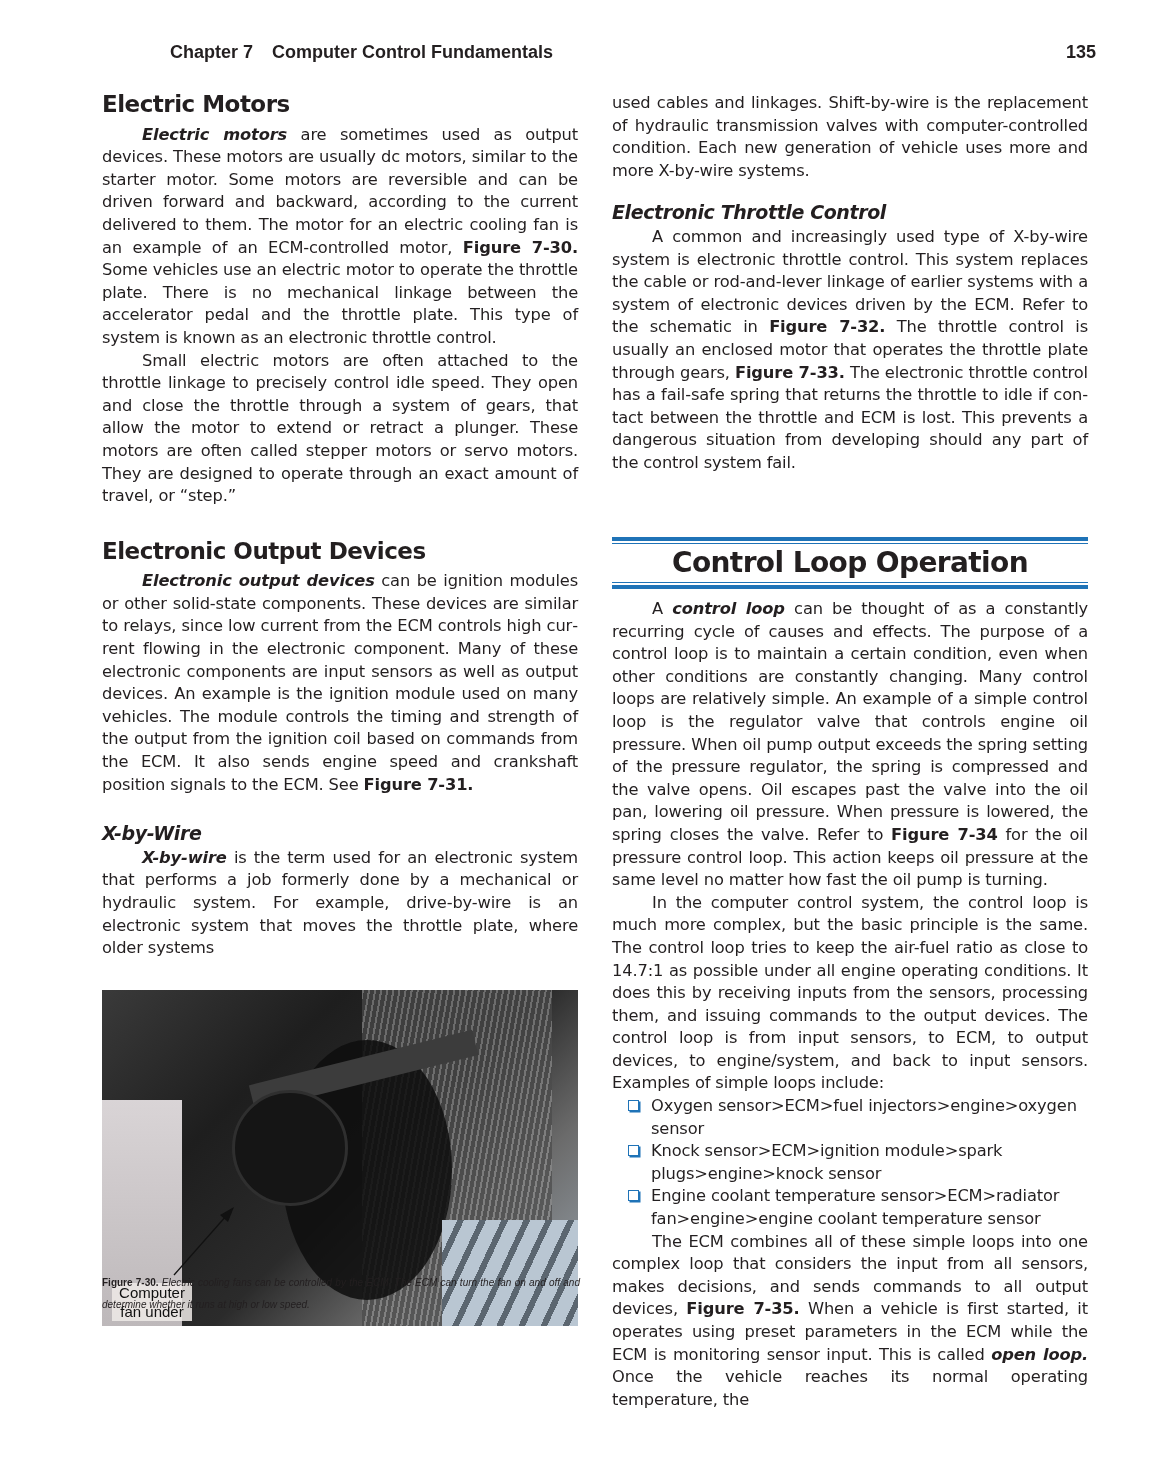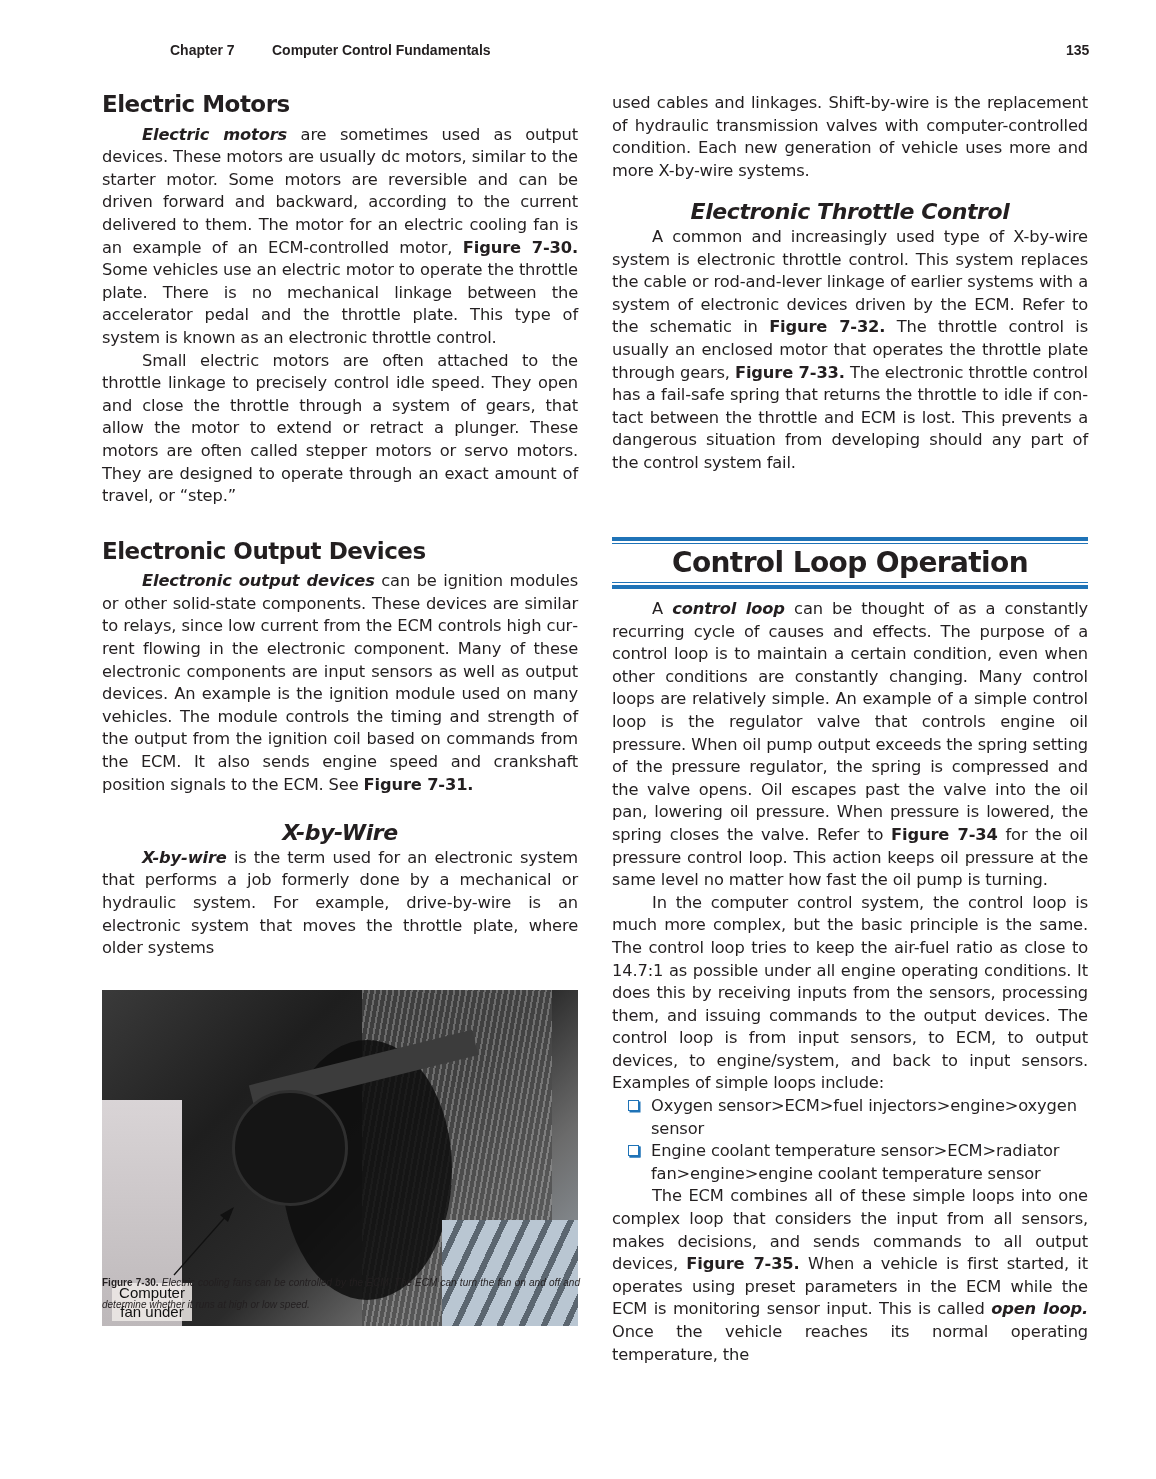--- a/index.html
+++ b/index.html
@@ -1,27 +1,27 @@
 <!DOCTYPE html>
 <html><head>
 <meta charset="utf-8">
 <style>
   html, body { margin:0; padding:0; background:#ffffff; }
   body { width:1156px; height:1479px; position:relative; overflow:hidden;
          font-family:"DejaVu Sans", sans-serif; color:#231f20; }
   .hdr { position:absolute; top:42px; font-family:"Liberation Sans", sans-serif;
-         font-weight:bold; font-size:14px; color:#231f20; }
+         font-weight:bold; font-size:18px; color:#231f20; }
   .col { position:absolute; font-size:16.3px; line-height:22.6px;
          text-align:justify; letter-spacing:-0.15px; }
   .col p { margin:0; text-indent:40px; }
   .col p.noindent { text-indent:0; }
   h2.sec { font-family:"DejaVu Sans", sans-serif; font-weight:bold; font-size:23px;
            margin:0; letter-spacing:-0.5px; }
   h3.sub { font-family:"DejaVu Sans", sans-serif; font-weight:bold; font-style:italic;
-           font-size:22px; text-align:center; margin:0; letter-spacing:-0.4px; }
+           font-size:19px; text-align:left; margin:0; letter-spacing:-0.4px; }
   b.fig { font-weight:bold; }
   .term { font-weight:bold; font-style:italic; }
   .banner { position:absolute; left:612px; width:476px; top:529px; height:55px;margin-top:8px; }
   .banner .line-top { position:absolute; top:0; left:0; right:0; height:4px; background:#1f73b7; }
   .banner .line-top2 { position:absolute; top:6px; left:0; right:0; height:1px; background:#1f73b7; }
   .banner .line-bot { position:absolute; top:45px; left:0; right:0; height:1px; background:#1f73b7; }
   .banner .line-bot2 { position:absolute; top:48px; left:0; right:0; height:4px; background:#1f73b7; }
   .banner .title { position:absolute; top:9px; left:0; right:0; text-align:center;
         font-weight:bold; font-size:28px; letter-spacing:-0.6px; }
   ul.bul { list-style:none; margin:0; padding:0; }
@@ -103,17 +103,17 @@
   <div class="title">Control Loop Operation</div>
   <div class="line-bot"></div>
   <div class="line-bot2"></div>
 </div>
 
 <div class="col" style="left:612px; top:598px; width:476px;">
   <p><span>A </span><span class="term">control loop</span><span> can be thought of as a constantly recur­ring cycle of causes and effects. The purpose of a control loop is to maintain a certain condition, even when other conditions are constantly changing. Many control loops are relatively simple. An example of a simple control loop is the regulator valve that controls engine oil pressure. When oil pump output exceeds the spring setting of the pressure regulator, the spring is compressed and the valve opens. Oil escapes past the valve into the oil pan, lowering oil pressure. When pressure is lowered, the spring closes the valve. Refer to </span><b class="fig">Figure 7-34</b><span> for the oil pressure control loop. This action keeps oil pressure at the same level no matter how fast the oil pump is turning.</span></p>
   <p>In the computer control system, the control loop is much more complex, but the basic principle is the same. The control loop tries to keep the air-fuel ratio as close to 14.7:1 as possible under all engine operating conditions. It does this by receiving inputs from the sensors, process­ing them, and issuing commands to the output devices. The control loop is from input sensors, to ECM, to output devices, to engine/system, and back to input sensors. Examples of simple loops include:</p>
   <ul class="bul">
     <li><span class="box"></span><span>Oxygen sensor&gt;ECM&gt;fuel injectors&gt;engine&gt;oxygen sensor</span></li>
-    <li><span class="box"></span></li>
+    <li><span class="box"></span><span>Knock sensor&gt;ECM&gt;ignition module&gt;spark plugs&gt;engine&gt;knock sensor</span></li>
     <li><span class="box"></span><span>Engine coolant temperature sensor&gt;ECM&gt;radiator fan&gt;engine&gt;engine coolant temperature sensor</span></li>
   </ul>
   <p><span>The ECM combines all of these simple loops into one complex loop that considers the input from all sen­sors, makes decisions, and sends commands to all output devices, </span><b class="fig">Figure 7-35.</b><span> When a vehicle is first started, it oper­ates using preset parameters in the ECM while the ECM is monitoring sensor input. This is called </span><span class="term">open loop.</span><span> Once the vehicle reaches its normal operating temperature, the</span></p>
 </div>
 
 </body></html>

